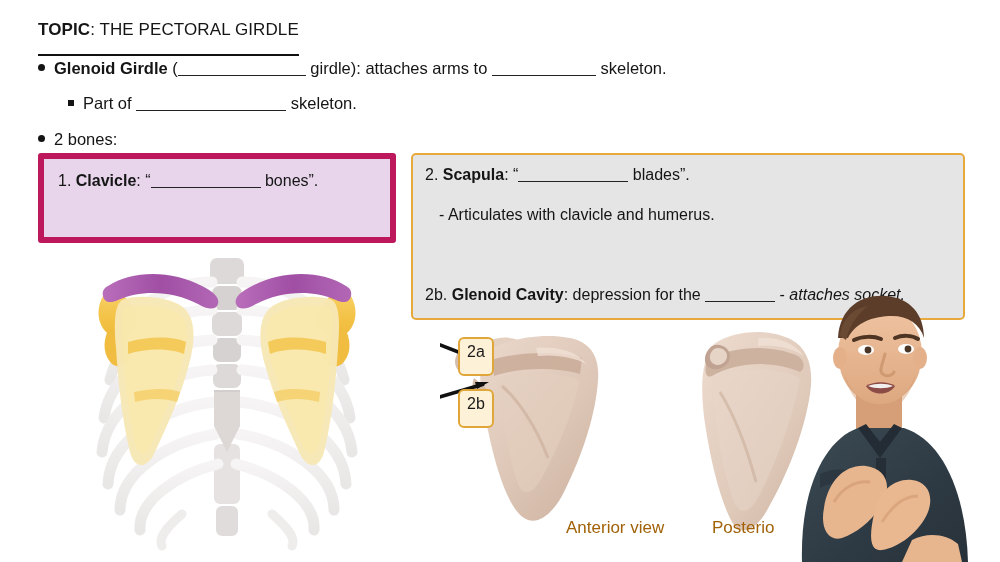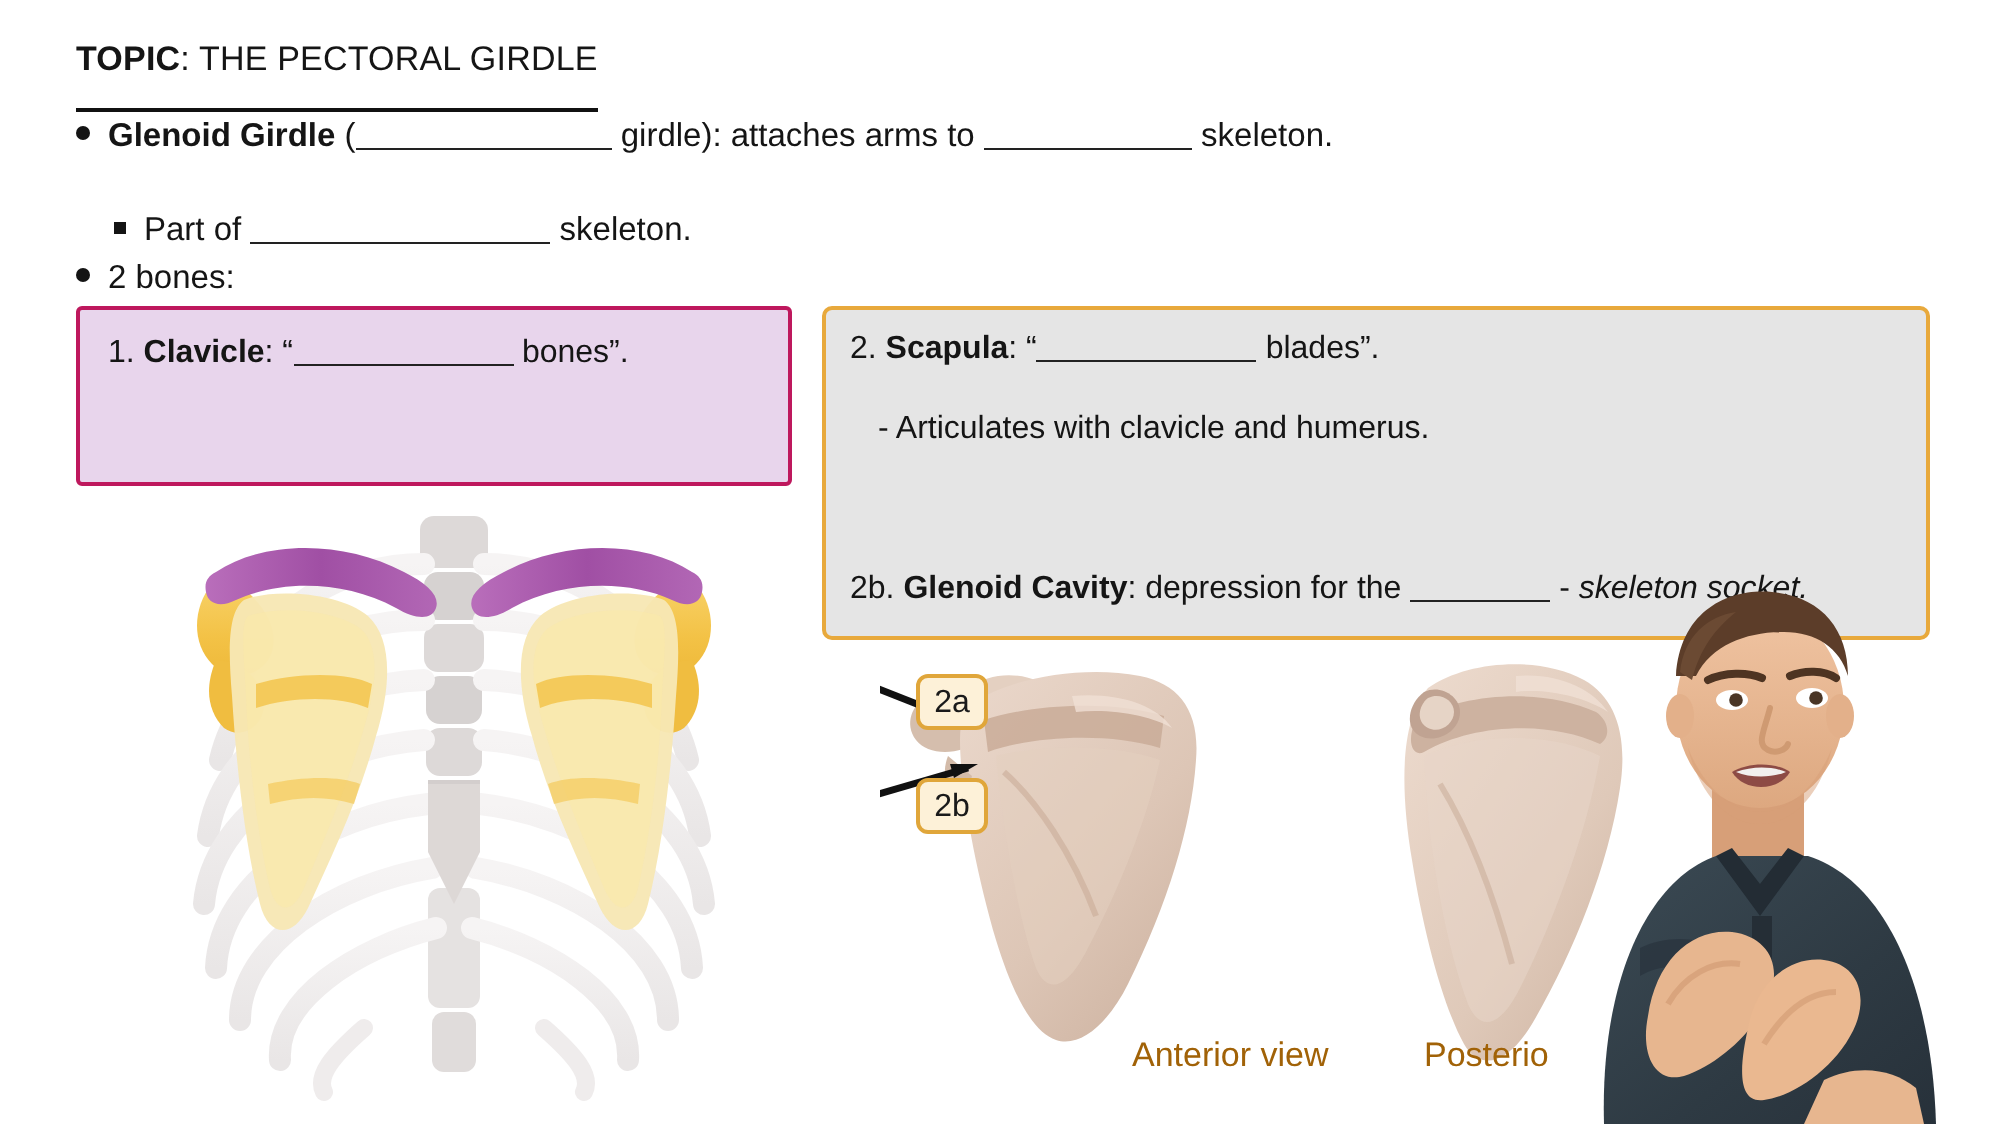--- a/index.html
+++ b/index.html
@@ -39,21 +39,21 @@
   .topic-label { font-weight: bold; }
 
   
   .bullet-row {
     position: absolute;
     font-size: 16.5px;
     white-space: nowrap;
     line-height: 1.2;
   }
   .b1 { left: 38px; top: 59px; }
-  .b2 { left: 57px; top: 94px; margin-top: 12px; }
+  .b2 { left: 68px; top: 94px; }
   .b3 { left: 38px; top: 130px; }
 
   .dot-marker {
     display: inline-block;
     width: 7px;
     height: 7px;
     border-radius: 50%;
     background: #141414;
     margin-right: 9px;
     vertical-align: 3px;
@@ -85,21 +85,21 @@
     position: absolute;
     box-sizing: border-box;
     border-radius: 3px;
   }
   .box-clavicle {
     left: 38px;
     top: 153px;
     width: 358px;
     height: 90px;
     background: #e8d5ec;
-    border: 2px solid #be185d;
+    border: 6px solid #be185d;
   }
   .box-scapula {
     left: 411px;
     top: 153px;
     width: 554px;
     height: 167px;
     background: #e5e5e5;
     border: 2px solid #e8a93c;
     border-radius: 5px;
   }
@@ -130,21 +130,21 @@
     top: 322px;
     width: 430px;
     height: 215px;
   }
 
   
   .callout {
     position: absolute;
     box-sizing: border-box;
     width: 36px;
-    height: 28px;
+    height: 39px;
     background: #fdf1d8;
     border: 2px solid #e0a63a;
     border-radius: 6px;
     font-size: 16px;
     text-align: center;
     line-height: 25px;
     color: #1a1a1a;
   }
   .callout-2a { left: 458px; top: 337px; }
   .callout-2b { left: 458px; top: 389px; }
@@ -195,21 +195,21 @@
       <span>1. </span><span class="bold">Clavicle</span><span>: “</span><span class="blank blank-sm"></span><span> bones”.</span>
     </div>
   </div>
 
   <div class="box box-scapula">
     <div class="box-line sc-l1">
       <span>2. </span><span class="bold">Scapula</span><span>: “</span><span class="blank blank-sm"></span><span> blades”.</span>
     </div>
     <div class="box-line sc-l2">- Articulates with clavicle and humerus.</div>
     <div class="box-line sc-l4">
-      <span>2b. </span><span class="bold">Glenoid Cavity</span><span>: depression for the </span><span class="blank blank-xs"></span><span> - </span><span class="ital">skeleton socket.</span>
+      <span>2b. </span><span class="bold">Glenoid Cavity</span><span>: depression for the </span><span class="blank blank-xs"></span><span> - </span><span class="ital">attaches socket.</span>
     </div>
   </div>
 
   <svg class="ribcage" viewBox="0 0 330 300">
     <defs>
       <linearGradient id="gRib" x1="0" y1="0" x2="0" y2="1">
         <stop offset="0%" stop-color="#f6f4f4"></stop>
         <stop offset="100%" stop-color="#e9e6e6"></stop>
       </linearGradient>
       <linearGradient id="gClav" x1="0" y1="0" x2="1" y2="0">

